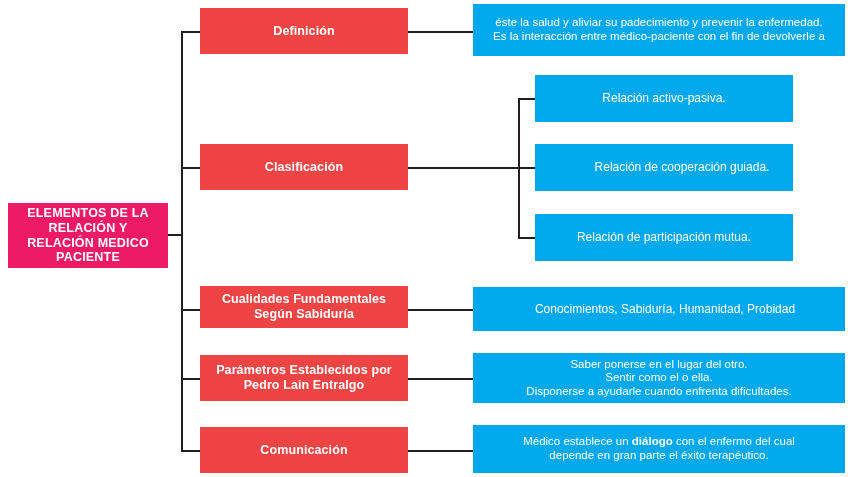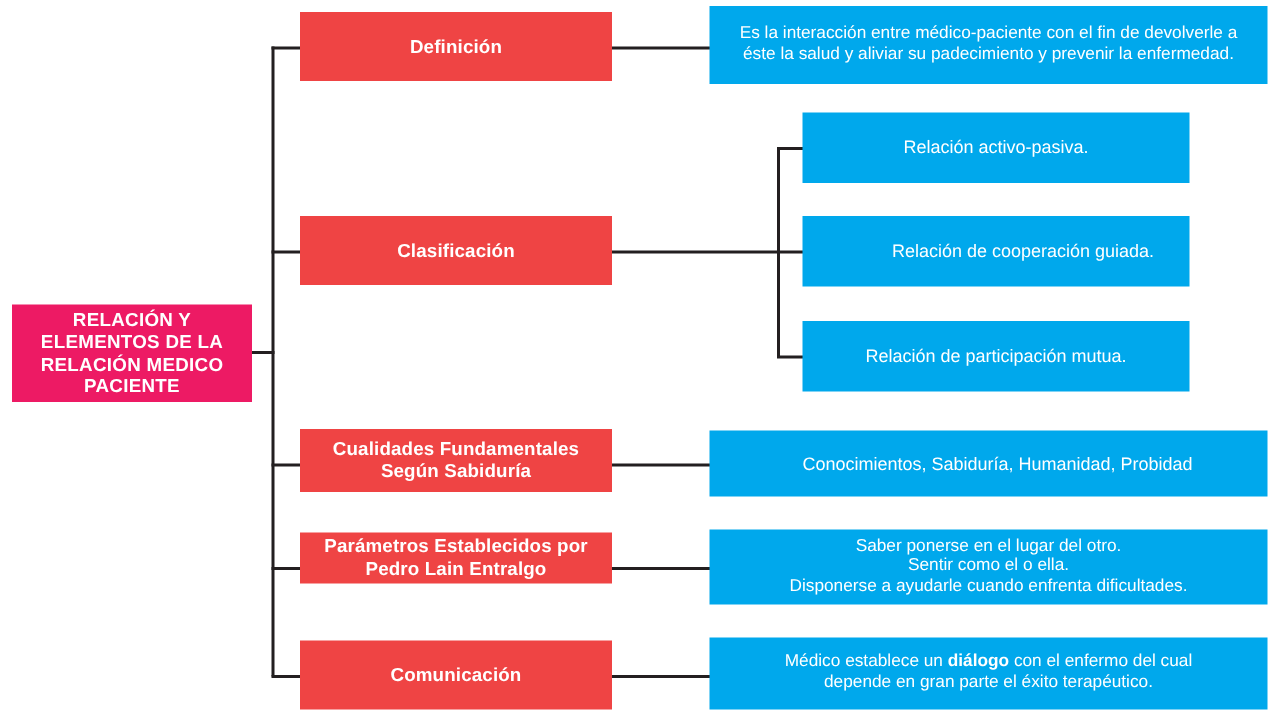--- a/index.html
+++ b/index.html
@@ -44,57 +44,57 @@
   <div class="line h" style="left:518px;top:98px;width:18px;"></div>
   <div class="line h" style="left:518px;top:167px;width:18px;"></div>
   <div class="line h" style="left:518px;top:237px;width:18px;"></div>
 
   <div class="line h" style="left:408px;top:309px;width:66px;"></div>
   <div class="line h" style="left:408px;top:378px;width:66px;"></div>
   <div class="line h" style="left:408px;top:450px;width:66px;"></div>
 
   <div class="box root" style="left:8px;top:203px;width:160px;height:65px;">
     <span>
+      <span>ELEMENTOS DE LA</span>
       <span>RELACIÓN Y</span>
-      <span>ELEMENTOS DE LA</span>
       <span>RELACIÓN MEDICO</span>
       <span>PACIENTE</span>
     </span>
   </div>
 
   <div class="box green" style="left:200px;top:8px;width:208px;height:46px;">
     <span>Definición</span>
   </div>
 
   <div class="box green" style="left:200px;top:144px;width:208px;height:46px;">
     <span>Clasificación</span>
   </div>
 
   <div class="box green" style="left:200px;top:286px;width:208px;height:42px;">
     <span>
       <span>Cualidades Fundamentales</span>
       <span>Según Sabiduría</span>
     </span>
   </div>
 
-  <div class="box green" style="left:200px;top:355px;width:208px;height:34px;">
+  <div class="box green" style="left:200px;top:355px;width:208px;height:46px;">
     <span>
       <span>Parámetros Establecidos por</span>
       <span>Pedro Lain Entralgo</span>
     </span>
   </div>
 
   <div class="box green" style="left:200px;top:427px;width:208px;height:46px;">
     <span>Comunicación</span>
   </div>
 
   <div class="box blue small" style="left:473px;top:4px;width:372px;height:52px;">
     <span>
+      <span>éste la salud y aliviar su padecimiento y prevenir la enfermedad.</span>
       <span>Es la interacción entre médico-paciente con el fin de devolverle a</span>
-      <span>éste la salud y aliviar su padecimiento y prevenir la enfermedad.</span>
     </span>
   </div>
 
   <div class="box blue" style="left:535px;top:75px;width:258px;height:47px;">
     <span>Relación activo-pasiva.</span>
   </div>
 
   <div class="box blue" style="left:535px;top:144px;width:258px;height:47px;padding-left:36px;">
     <span>Relación de cooperación guiada.</span>
   </div>

